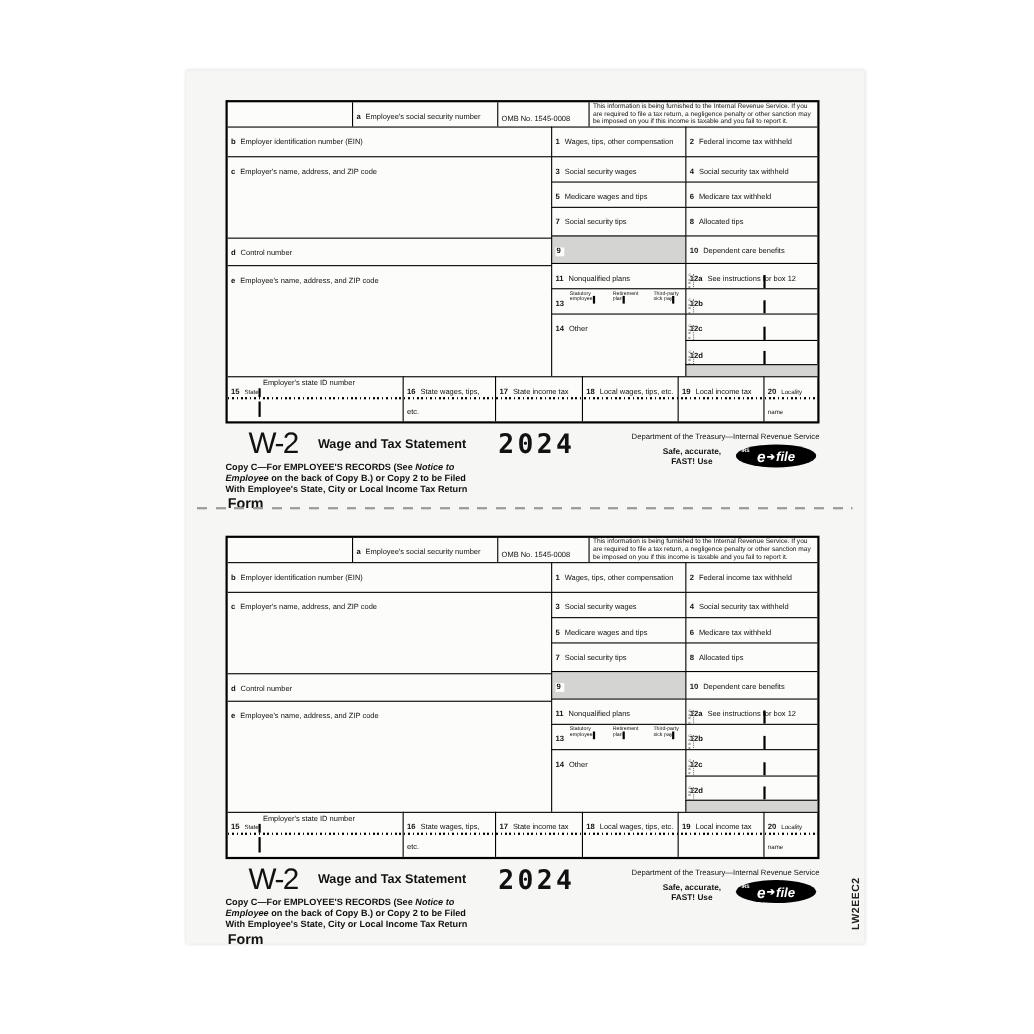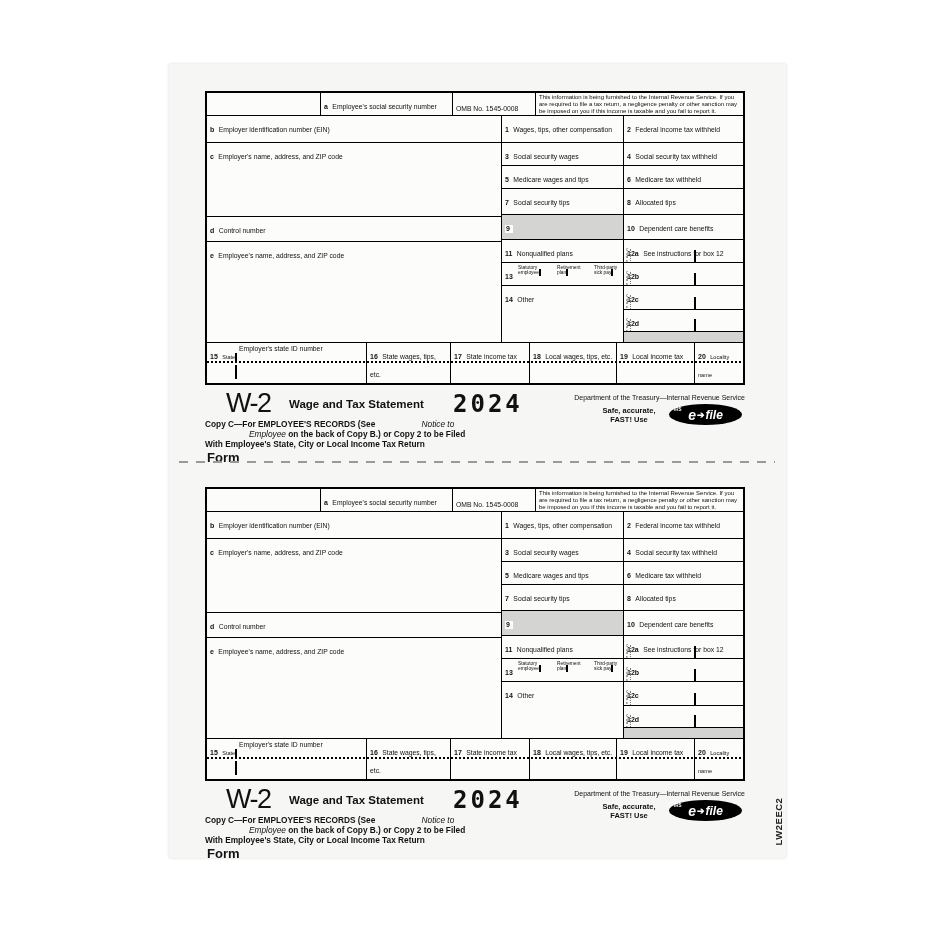--- a/index.html
+++ b/index.html
@@ -55,21 +55,21 @@
   .f-tag  { position:absolute; left:386px; top:14px; width:76px; text-align:center;
             font-size:7.5px; font-weight:bold; line-height:9px; }
   .efile  { position:absolute; left:464px; top:12px; width:73px; height:21px; background:#000;
             border-radius:50%; color:#fff; display:flex; align-items:center; justify-content:center;
             font-style:italic; font-weight:bold; }
   .efile .e   { font-size:14px; }
   .efile .arrow { font-size:9px; margin:0 1px; font-style:normal; }
   .efile .file{ font-size:12px; }
   .efile .irs { position:absolute; left:5px; top:3px; font-size:4.5px; font-style:normal; letter-spacing:0; }
   .f-copy { position:absolute; left:0; top:27px; width:330px; font-size:8.3px; font-weight:bold; line-height:10px; }
-  .f-copy i { font-weight:normal;margin-left:44px; }
+  .f-copy i { font-weight:bold; }
 
   .perforation { position:absolute; left:10px; top:397px; width:596px; height:2px;
                  background:repeating-linear-gradient(90deg,#9a9a9a 0 9px,transparent 9px 17px); }
 
   .vcode { position:absolute; left:572px; top:752px; width:74px; text-align:center;
            transform:rotate(-90deg); font-size:9.5px; font-weight:bold; letter-spacing:.5px; color:#222; }
 </style>
 </head>
 <body>
 

